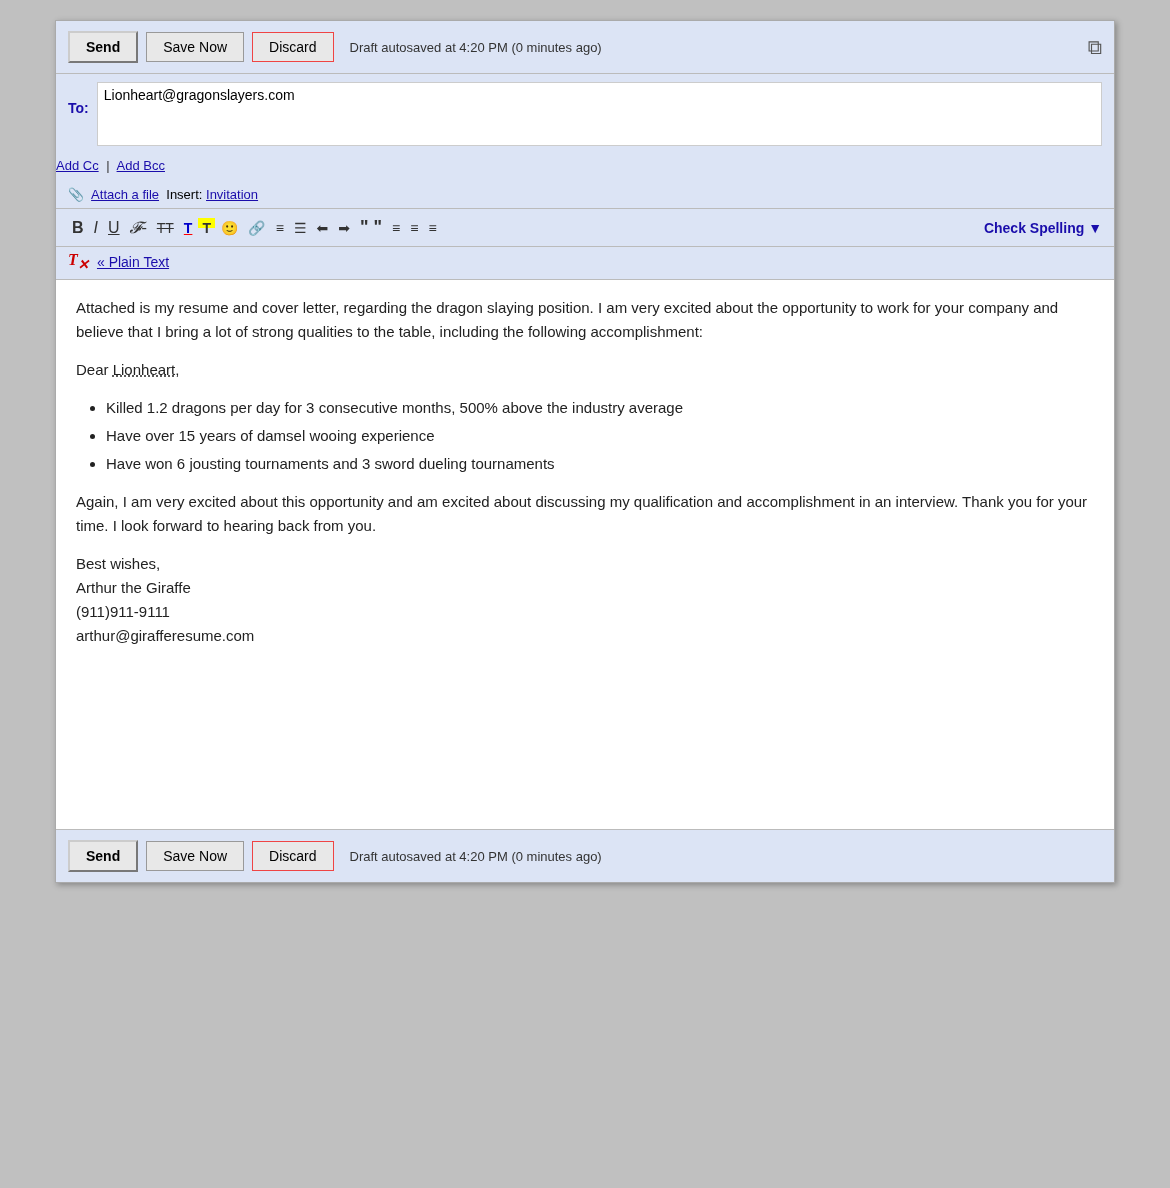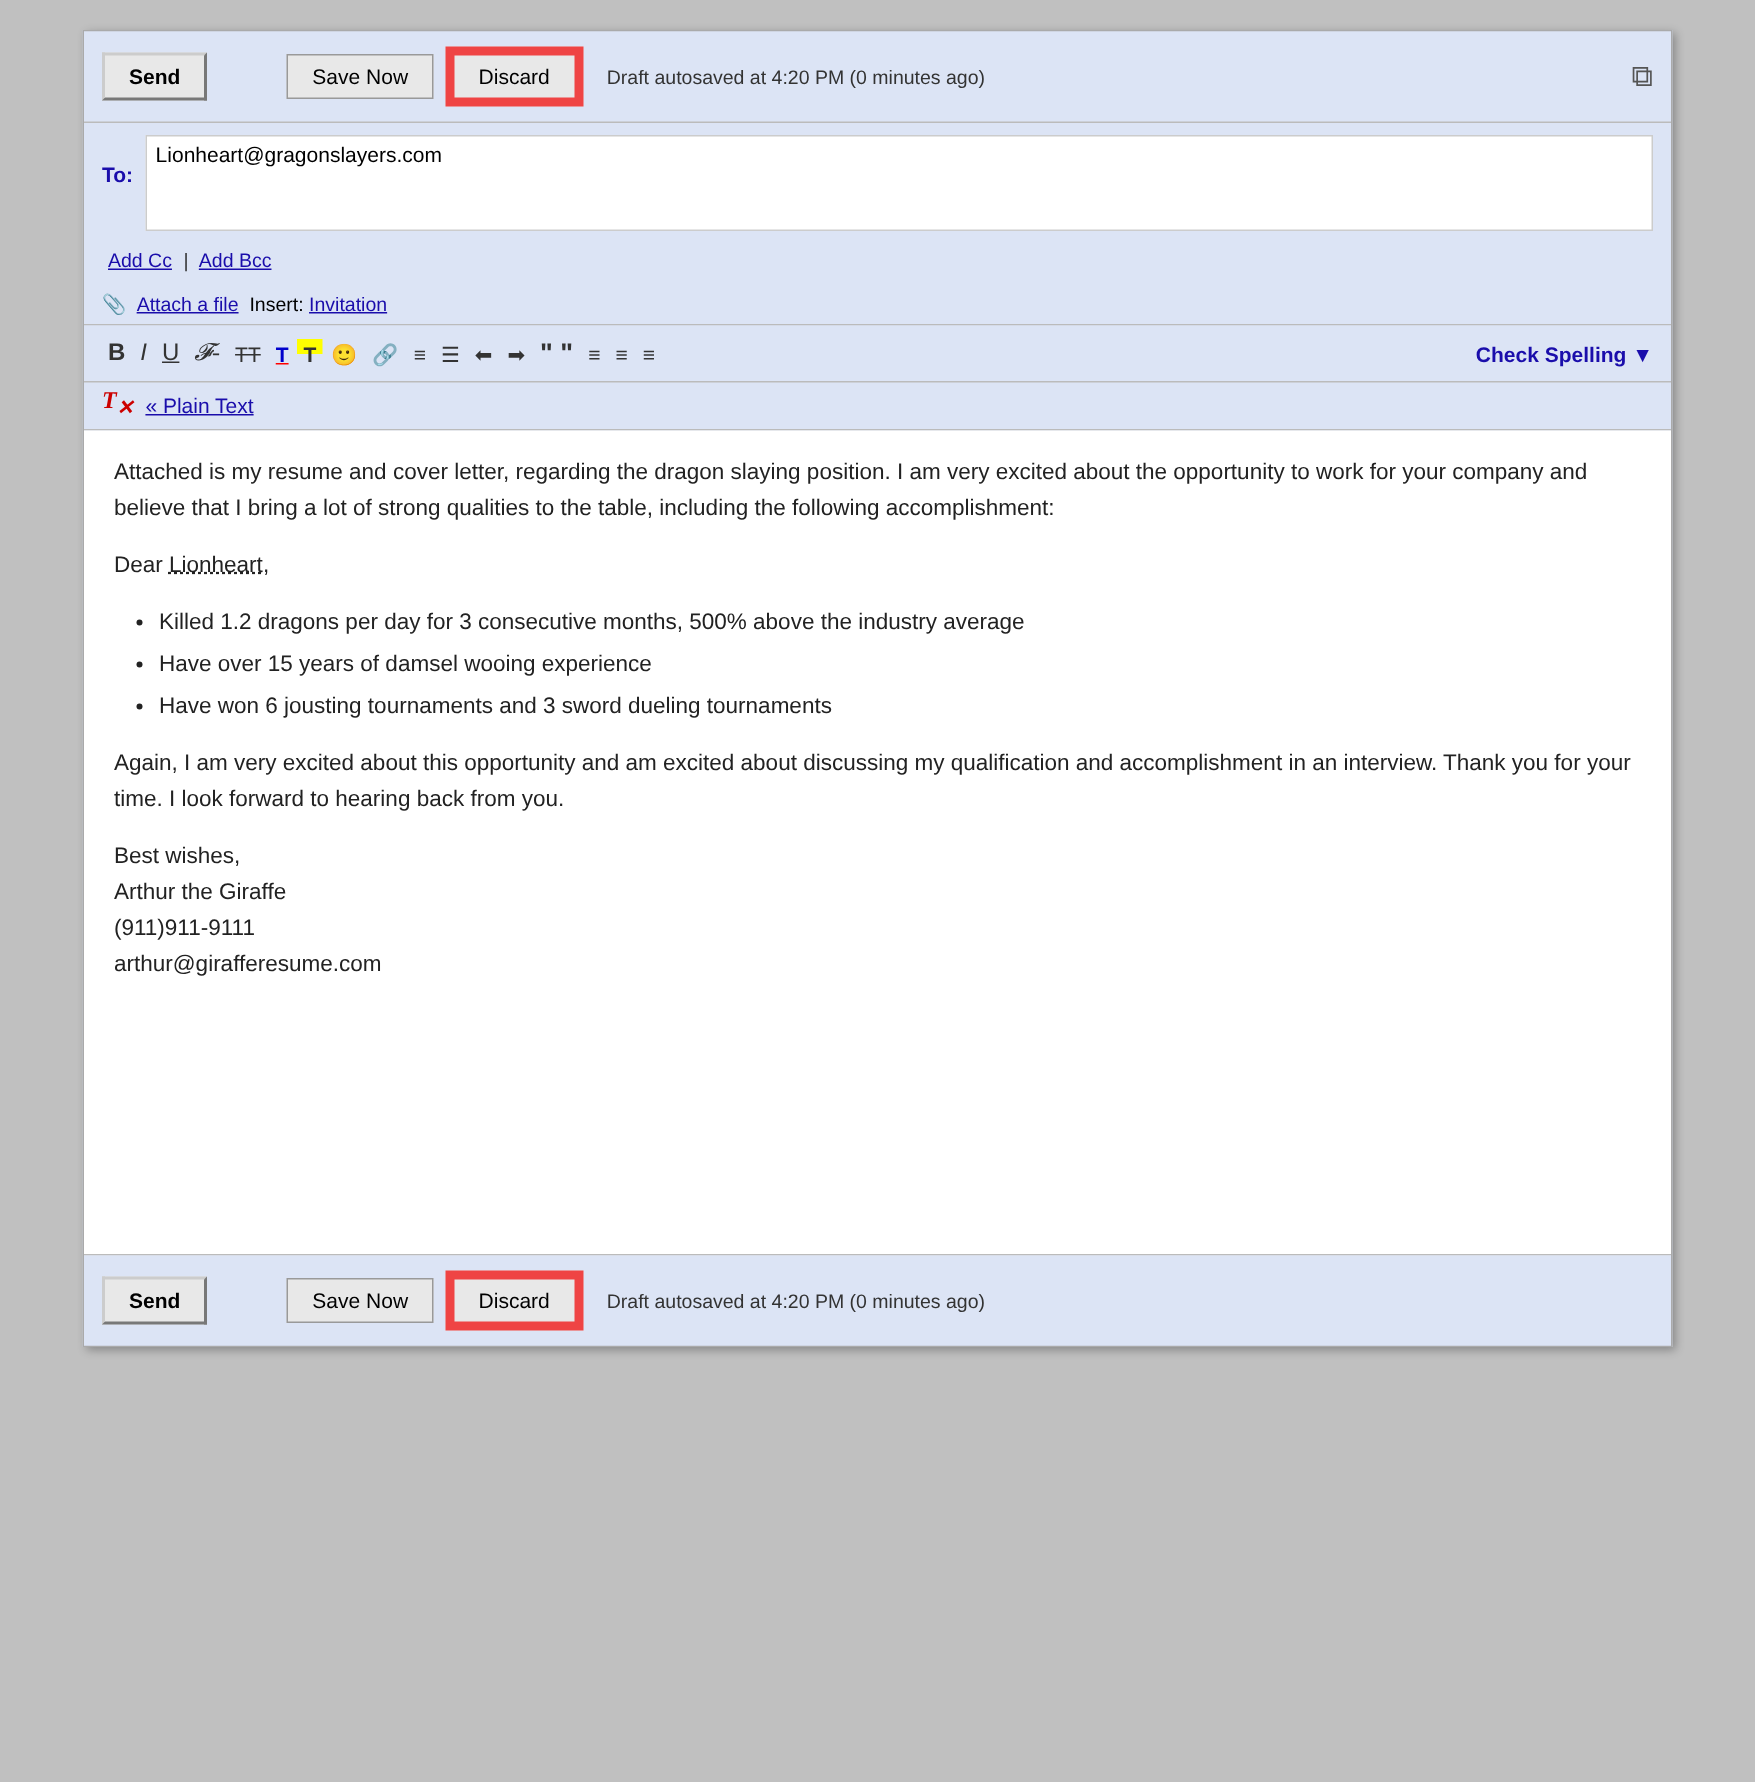--- a/index.html
+++ b/index.html
@@ -35,25 +35,24 @@
       font-size: 14px;
       font-weight: bold;
       cursor: pointer;
     }
     .btn-savenow {
       background: #e8e8e8;
       border: 1px solid #999;
       padding: 6px 16px;
       font-size: 14px;
       cursor: pointer;
-      margin-left: 45px;
     }
     .btn-discard {
       background: #e8e8e8;
-      border: 6px solid #ef4444;
+      border: 1px solid #ef4444;
       padding: 6px 16px;
       font-size: 14px;
       cursor: pointer;
     }
     .autosave-text {
       margin-left: 8px;
       font-size: 13px;
       color: #333;
     }
     .toolbar-icon {
@@ -83,21 +82,21 @@
       border: 1px solid #ccc;
       background: white;
       padding: 4px 6px;
       font-size: 14px;
       height: 64px;
       resize: none;
       font-family: Arial, sans-serif;
     }
     
     .cc-row {
-      padding: 4px 12px 8px 16px;
+      padding: 4px 12px 8px 0;
       font-size: 13px;
     }
     .cc-row a {
       color: #1a0dab;
       text-decoration: underline;
       cursor: pointer;
     }
     .cc-row .separator {
       margin: 0 4px;
       color: #333;

